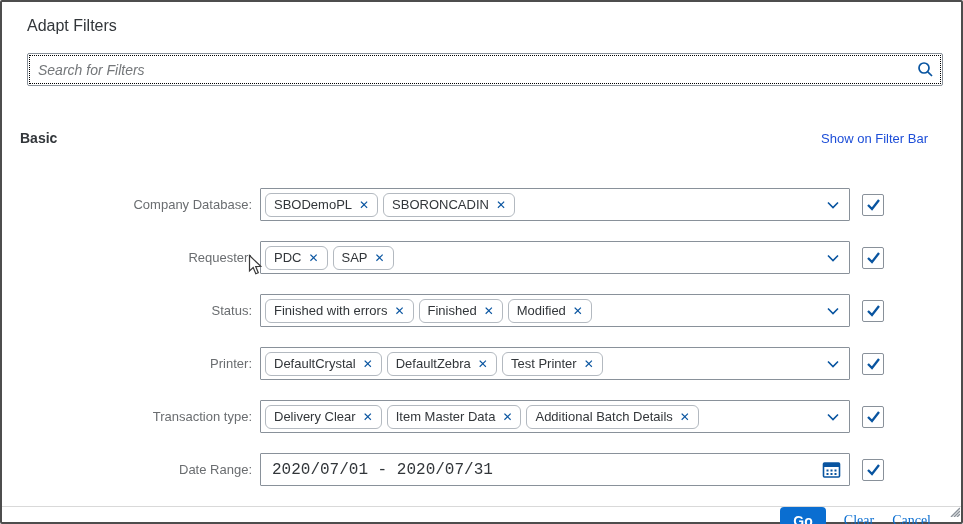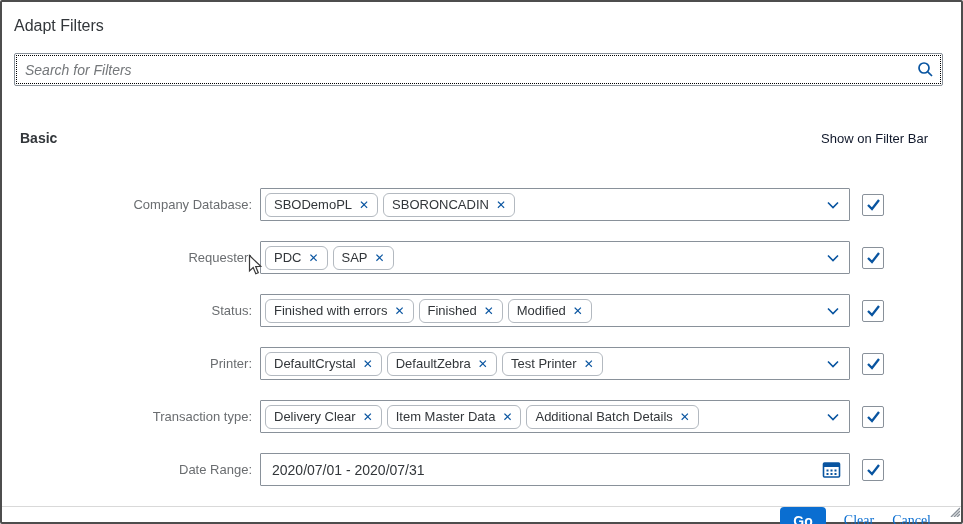--- a/index.html
+++ b/index.html
@@ -11,21 +11,21 @@
   }
   .dialog {
     position: relative;
     width: 963px; height: 524px;
     border: 2px solid #4d4d4d;
     border-radius: 2px;
     background: #fff;
     display: flex; flex-direction: column;
   }
   
-  .header { padding: 15px 18px 10px 12px; }
+  .header { padding: 15px 18px 10px 25px; }
   .title { font-size: 16px; font-weight: 400; color: #32363a; margin-bottom: 18px; }
   .search-box {
     position: relative;
     height: 33px;
     border: 1px solid #89919a;
     border-radius: 2px;
     background: #fff;
     outline: 1px dotted #000;
     outline-offset: -3px;
     display: flex; 
@@ -36,21 +36,21 @@
     font-size: 14px; font-style: italic; color: #32363a;
     padding: 0 10px; background: transparent;
   }
   .search-box input::placeholder { color: #74777a; font-style: italic; opacity: 1; }
   .search-icon { width: 34px; display: flex; justify-content: center; align-items: center; cursor: pointer; }
   .hdr-divider { height: 1px; background: #d1d1d1; width: 100%; }
   
   .content { flex: 1; padding: 34px 33px 0 18px; }
   .section-header { display: flex; justify-content: space-between; align-items: baseline; margin-bottom: 42px; }
   .section-title { font-size: 14px; font-weight: bold; color: #32363a; }
-  .section-action { font-size: 13px; color: #0f172a; }
+  .section-action { font-size: 13px; color: #1d4ed8; }
   .filter-row { display: flex; align-items: center; margin-bottom: 20px; }
   .filter-label {
     width: 240px; text-align: right; padding-right: 8px;
     font-size: 13px; color: #6a6d70;
   }
   .value-box {
     width: 590px; height: 33px;
     border: 1px solid #89919a; border-radius: 1px;
     background: #fff;
     display: flex; align-items: center;
@@ -64,21 +64,21 @@
     font-size: 13px; color: #32363a; white-space: nowrap; cursor: default;
   }
   .token .x {
     margin-left: 7px; color: #0854a0; font-size: 12px;
     cursor: pointer; line-height: 1;
   }
   .chevron, .cal {
     position: absolute; right: 8px; top: 0; bottom: 0;
     display: flex; align-items: center; cursor: pointer;
   }
-  .date-text { font-size: 14px; color: #32363a; padding-left: 7px; }
+  .date-text { font-size: 16px; color: #32363a; padding-left: 7px; font-family: Liberation Mono, monospace; }
   .checkbox {
     width: 22px; height: 22px; margin-left: 12px;
     border: 1px solid #89919a; border-radius: 2px;
     background: #fff; display: flex; align-items: center; justify-content: center;
     cursor: pointer; flex: none;
   }
   
   .footer {
     height: 29px; border-top: 1px solid #d9d9d9;
     display: flex; align-items: center; justify-content: flex-end;

